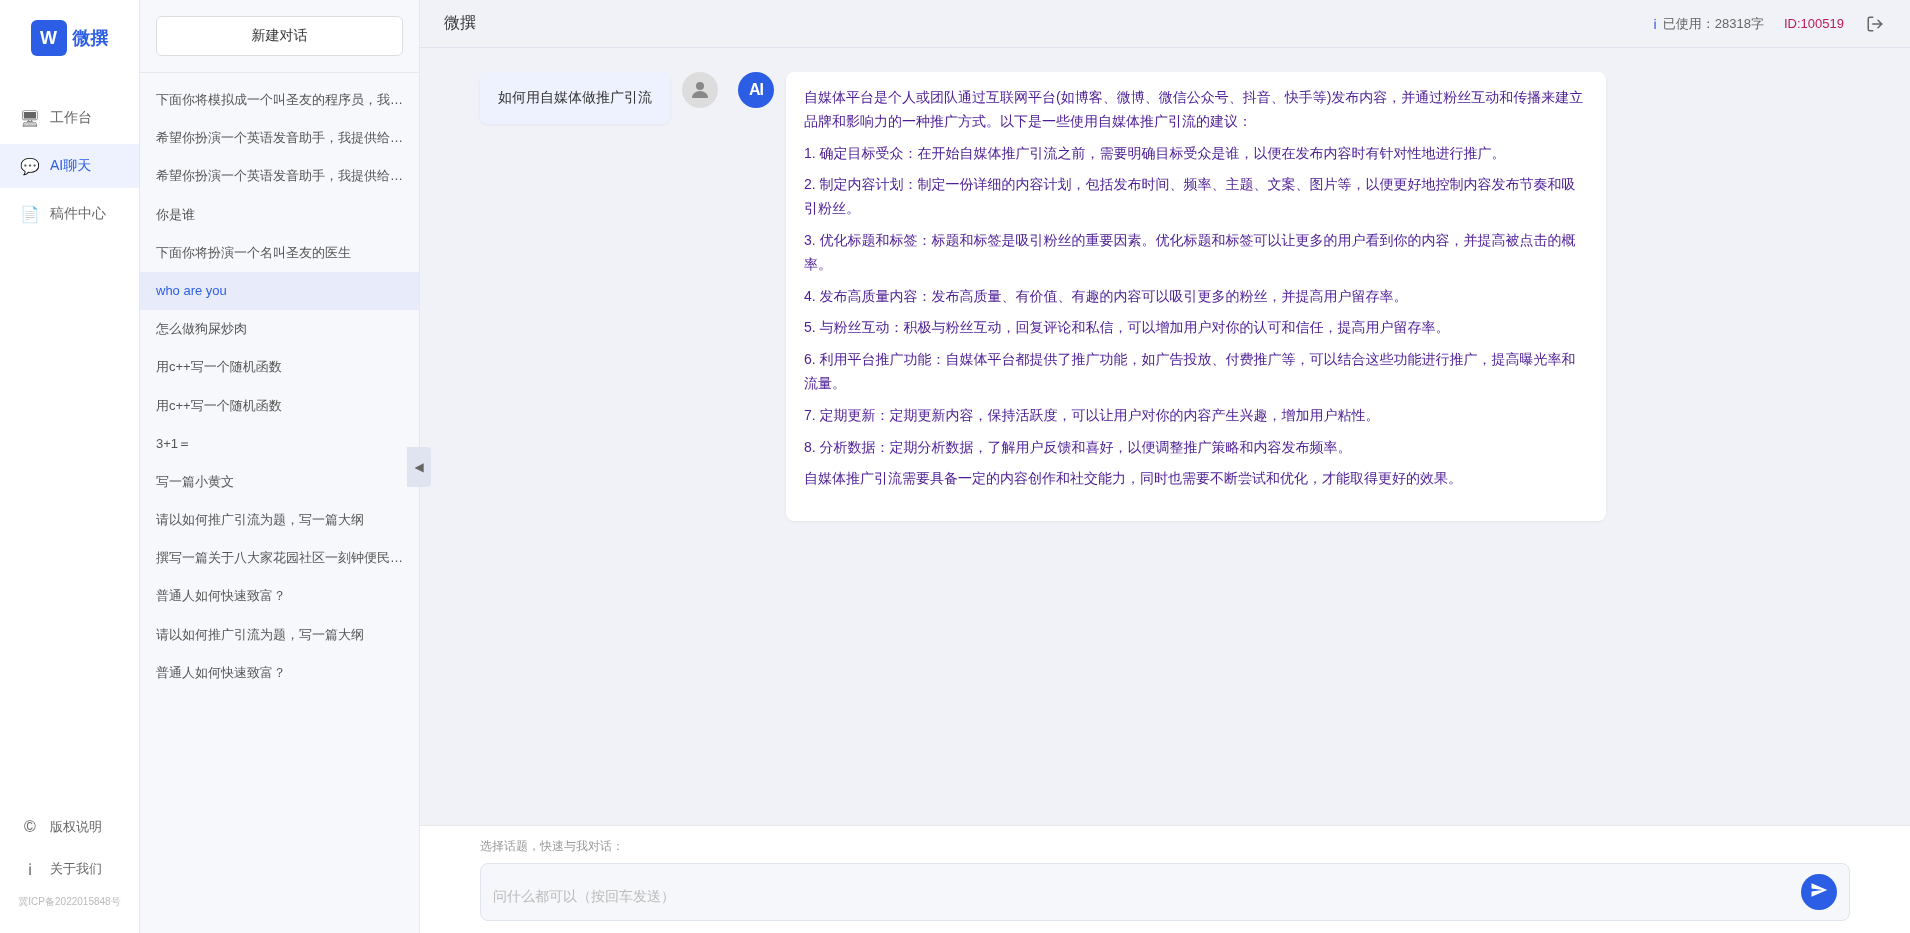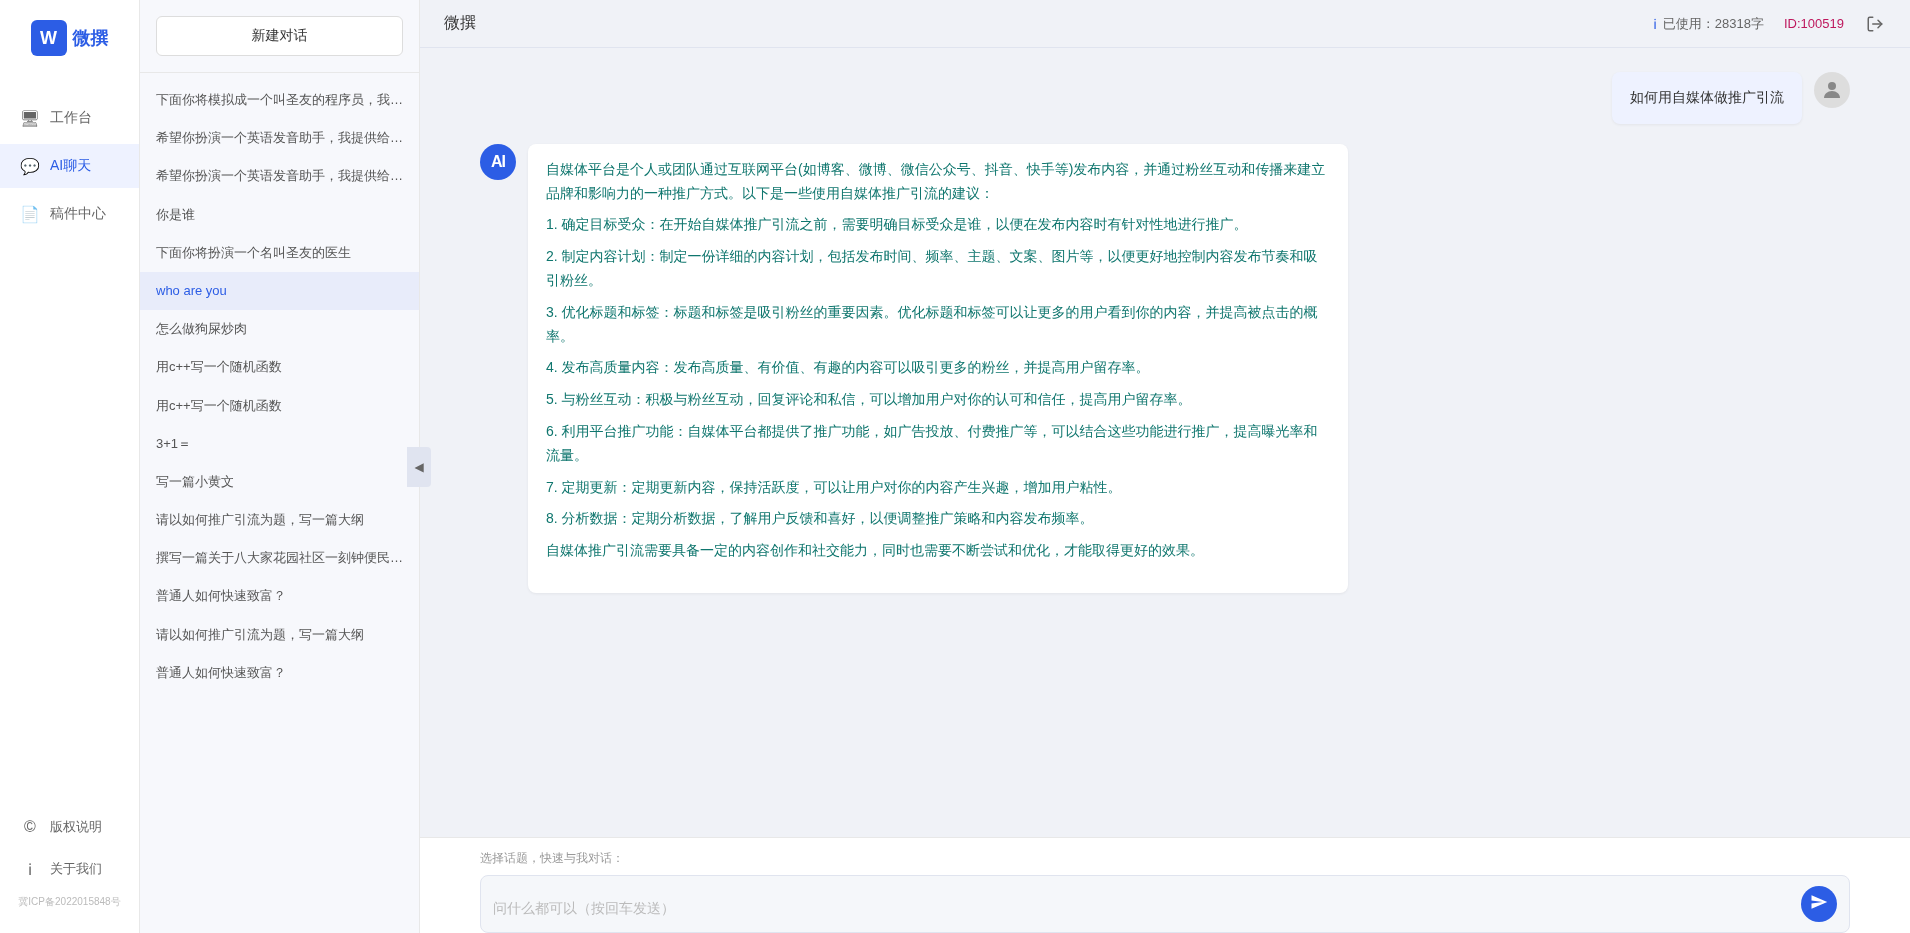--- a/index.html
+++ b/index.html
@@ -196,21 +196,21 @@
       cursor: pointer;
       color: #666;
     }
 
     
     .chat-area {
       flex: 1;
       overflow-y: auto;
       padding: 24px 60px;
       display: flex;
-      flex-direction: column;
+      flex-direction: row;
       gap: 20px;
     }
     .chat-area::-webkit-scrollbar { width: 4px; }
     .chat-area::-webkit-scrollbar-thumb { background: #ccc; border-radius: 2px; }
 
     .message-row {
       display: flex;
       gap: 12px;
       align-items: flex-start;
     }
@@ -239,35 +239,35 @@
       letter-spacing: -1px;
     }
 
     .message-bubble {
       max-width: 820px;
       background: #fff;
       border-radius: 8px;
       padding: 14px 18px;
       line-height: 1.7;
       font-size: 14px;
-      color: #0f766e;
+      color: #4c1d95;
       box-shadow: 0 1px 3px rgba(0,0,0,0.06);
     }
     .message-row.user .message-bubble {
       background: #eef2ff;
       color: #333;
     }
     .message-bubble p { margin-bottom: 8px; }
     .message-bubble p:last-child { margin-bottom: 16px; }
 
     
     .input-area {
       background: #fff;
       border-top: 1px solid #e8e8e8;
-      padding: 12px 60px 0;
+      padding: 12px 60px 12px;
     }
     .quick-topics {
       font-size: 12px;
       color: #999;
       margin-bottom: 8px;
     }
     .input-wrapper {
       display: flex;
       align-items: flex-end;
       background: #f5f7fa;

